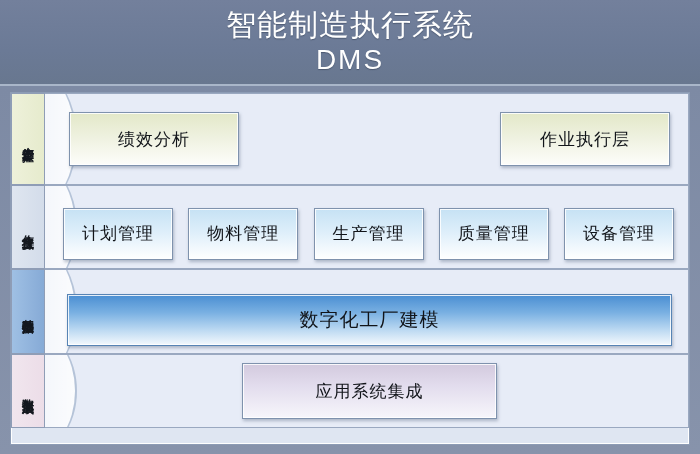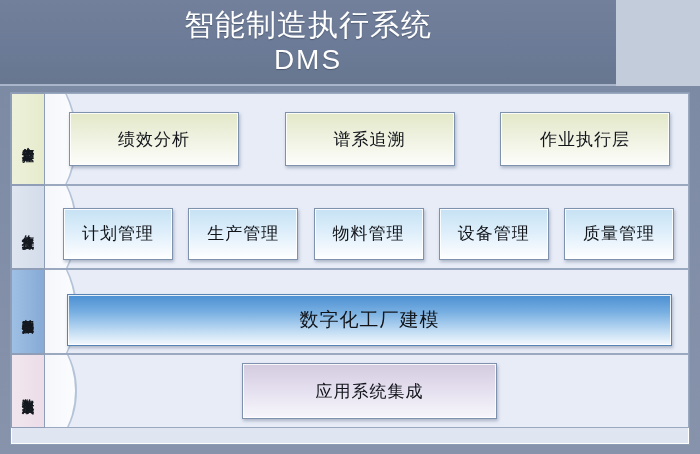--- a/index.html
+++ b/index.html
@@ -17,21 +17,21 @@
     height: 454px;
     overflow: hidden;
     background: #c3ccdb;
     box-sizing: border-box;
   }
 
   
   .header {
     position: absolute;
     left: 0; top: 0;
-    width: 616px;
+    width: 700px;
     height: 86px;
     background: linear-gradient(180deg, #73809c 0%, #6b7a96 60%, #68778f 100%);
     border-bottom: 2px solid #a9b6c9;
     box-sizing: border-box;
     display: flex;
     flex-direction: column;
     align-items: center;
     justify-content: center;
   }
   .header-title {
@@ -216,50 +216,47 @@
         <div class="layer-tab tab-c1">
           <span class="layer-tab-label">生产管控层</span>
         </div>
         <div class="layer-panel">
           <span class="panel-arc"></span>
           <div class="panel-inner">
             <div class="box box-olive">
               <span>绩效分析</span>
             </div>
             <div class="box box-olive">
-              <span>谱系追溯</span>
-            </div>
-            <div class="box box-olive">
               <span>作业执行层</span>
             </div>
           </div>
         </div>
       </div>
 
       <div class="layer-row r2">
         <div class="layer-tab tab-c2">
           <span class="layer-tab-label">作业执行层</span>
         </div>
         <div class="layer-panel">
           <span class="panel-arc"></span>
           <div class="panel-inner">
             <div class="box box-blue">
               <span>计划管理</span>
             </div>
             <div class="box box-blue">
+              <span>物料管理</span>
+            </div>
+            <div class="box box-blue">
               <span>生产管理</span>
             </div>
             <div class="box box-blue">
-              <span>物料管理</span>
+              <span>质量管理</span>
             </div>
             <div class="box box-blue">
               <span>设备管理</span>
-            </div>
-            <div class="box box-blue">
-              <span>质量管理</span>
             </div>
           </div>
         </div>
       </div>
 
       <div class="layer-row r3">
         <div class="layer-tab tab-c3">
           <span class="layer-tab-label">基础数据层</span>
         </div>
         <div class="layer-panel">

